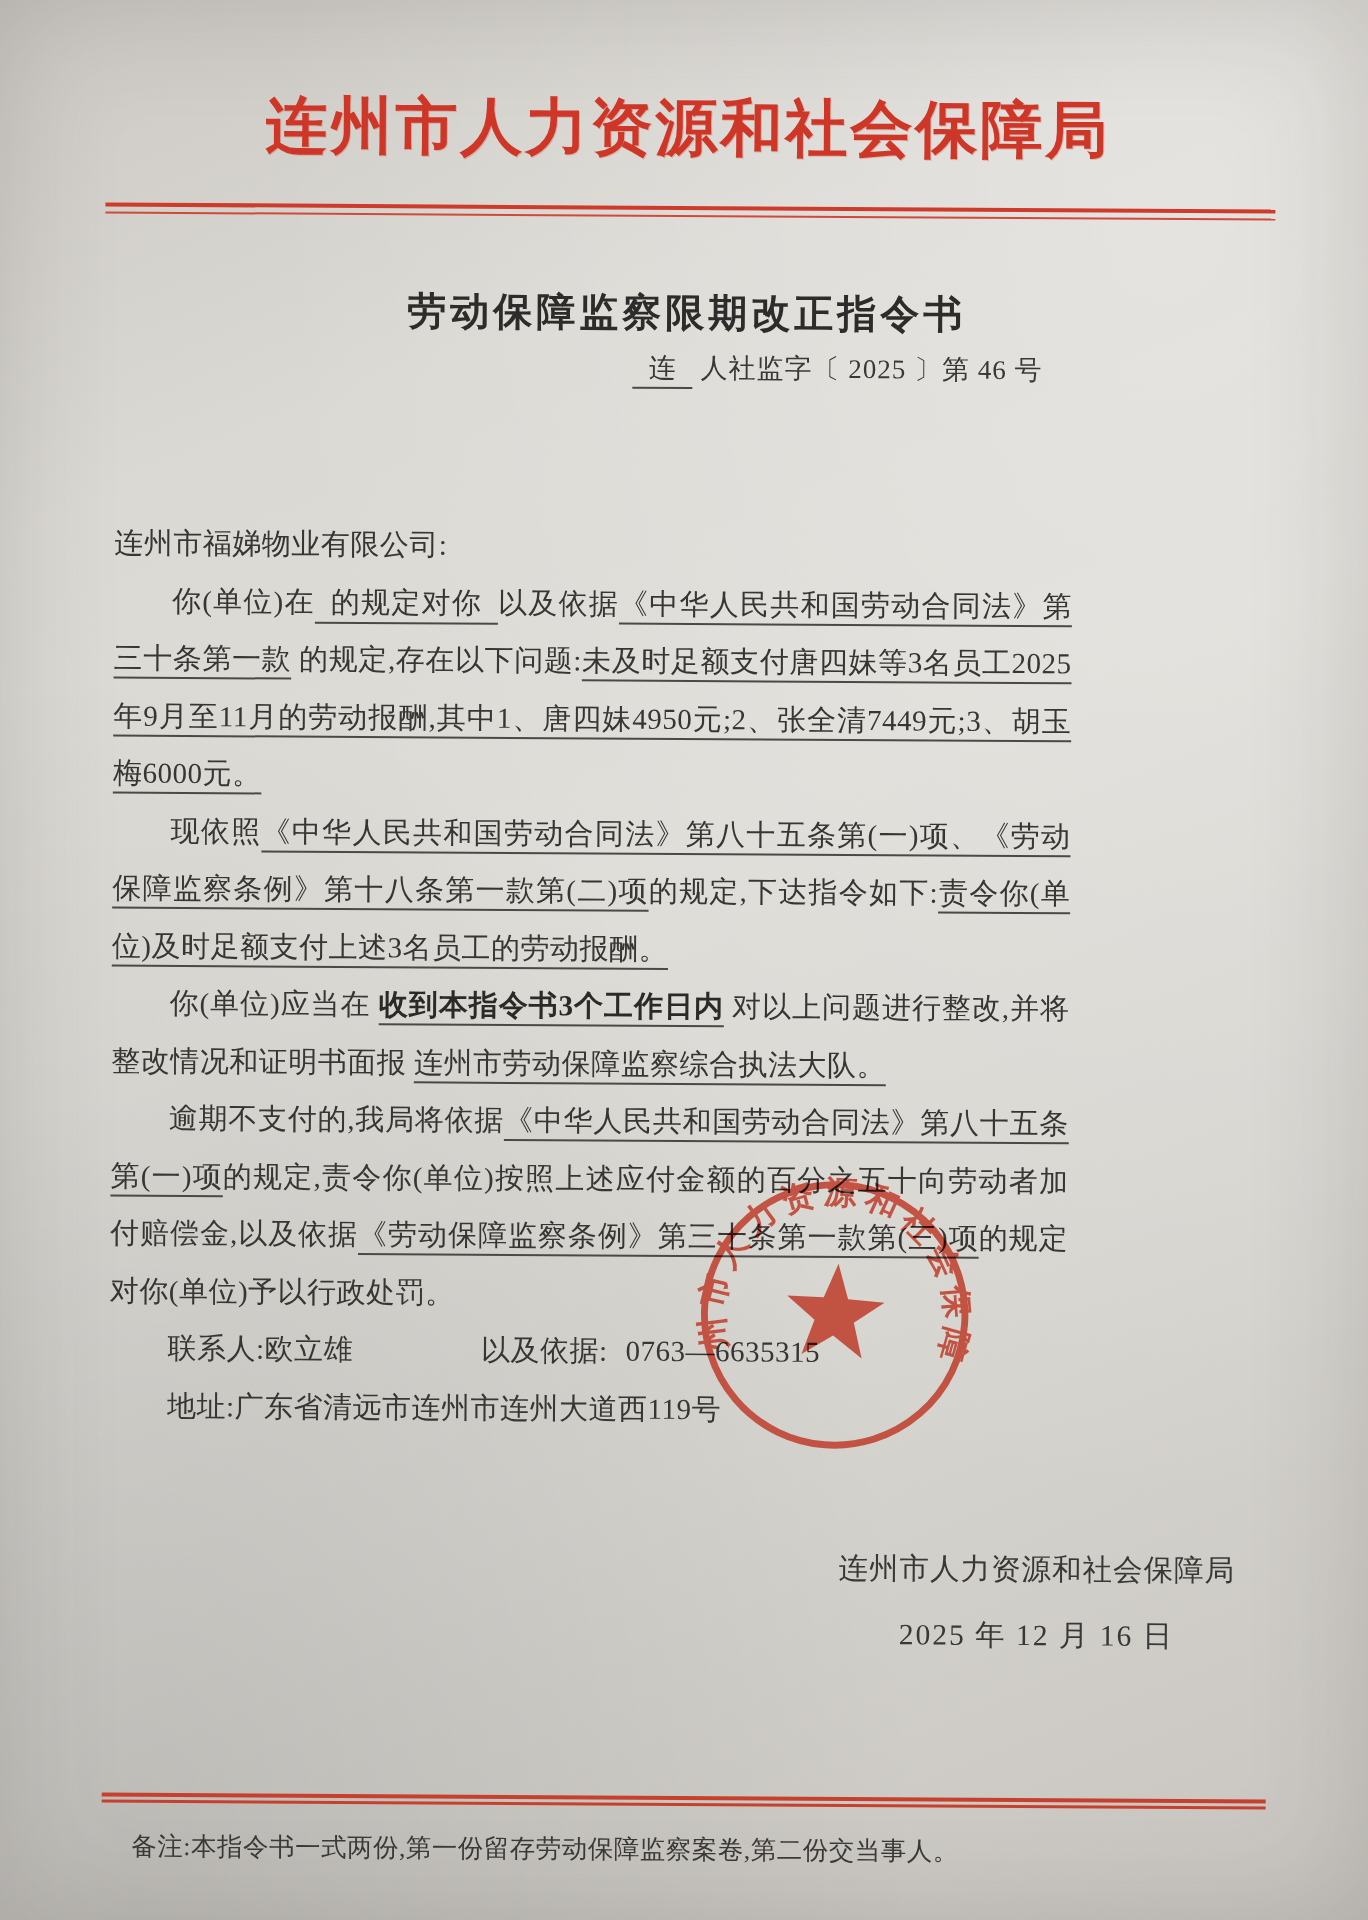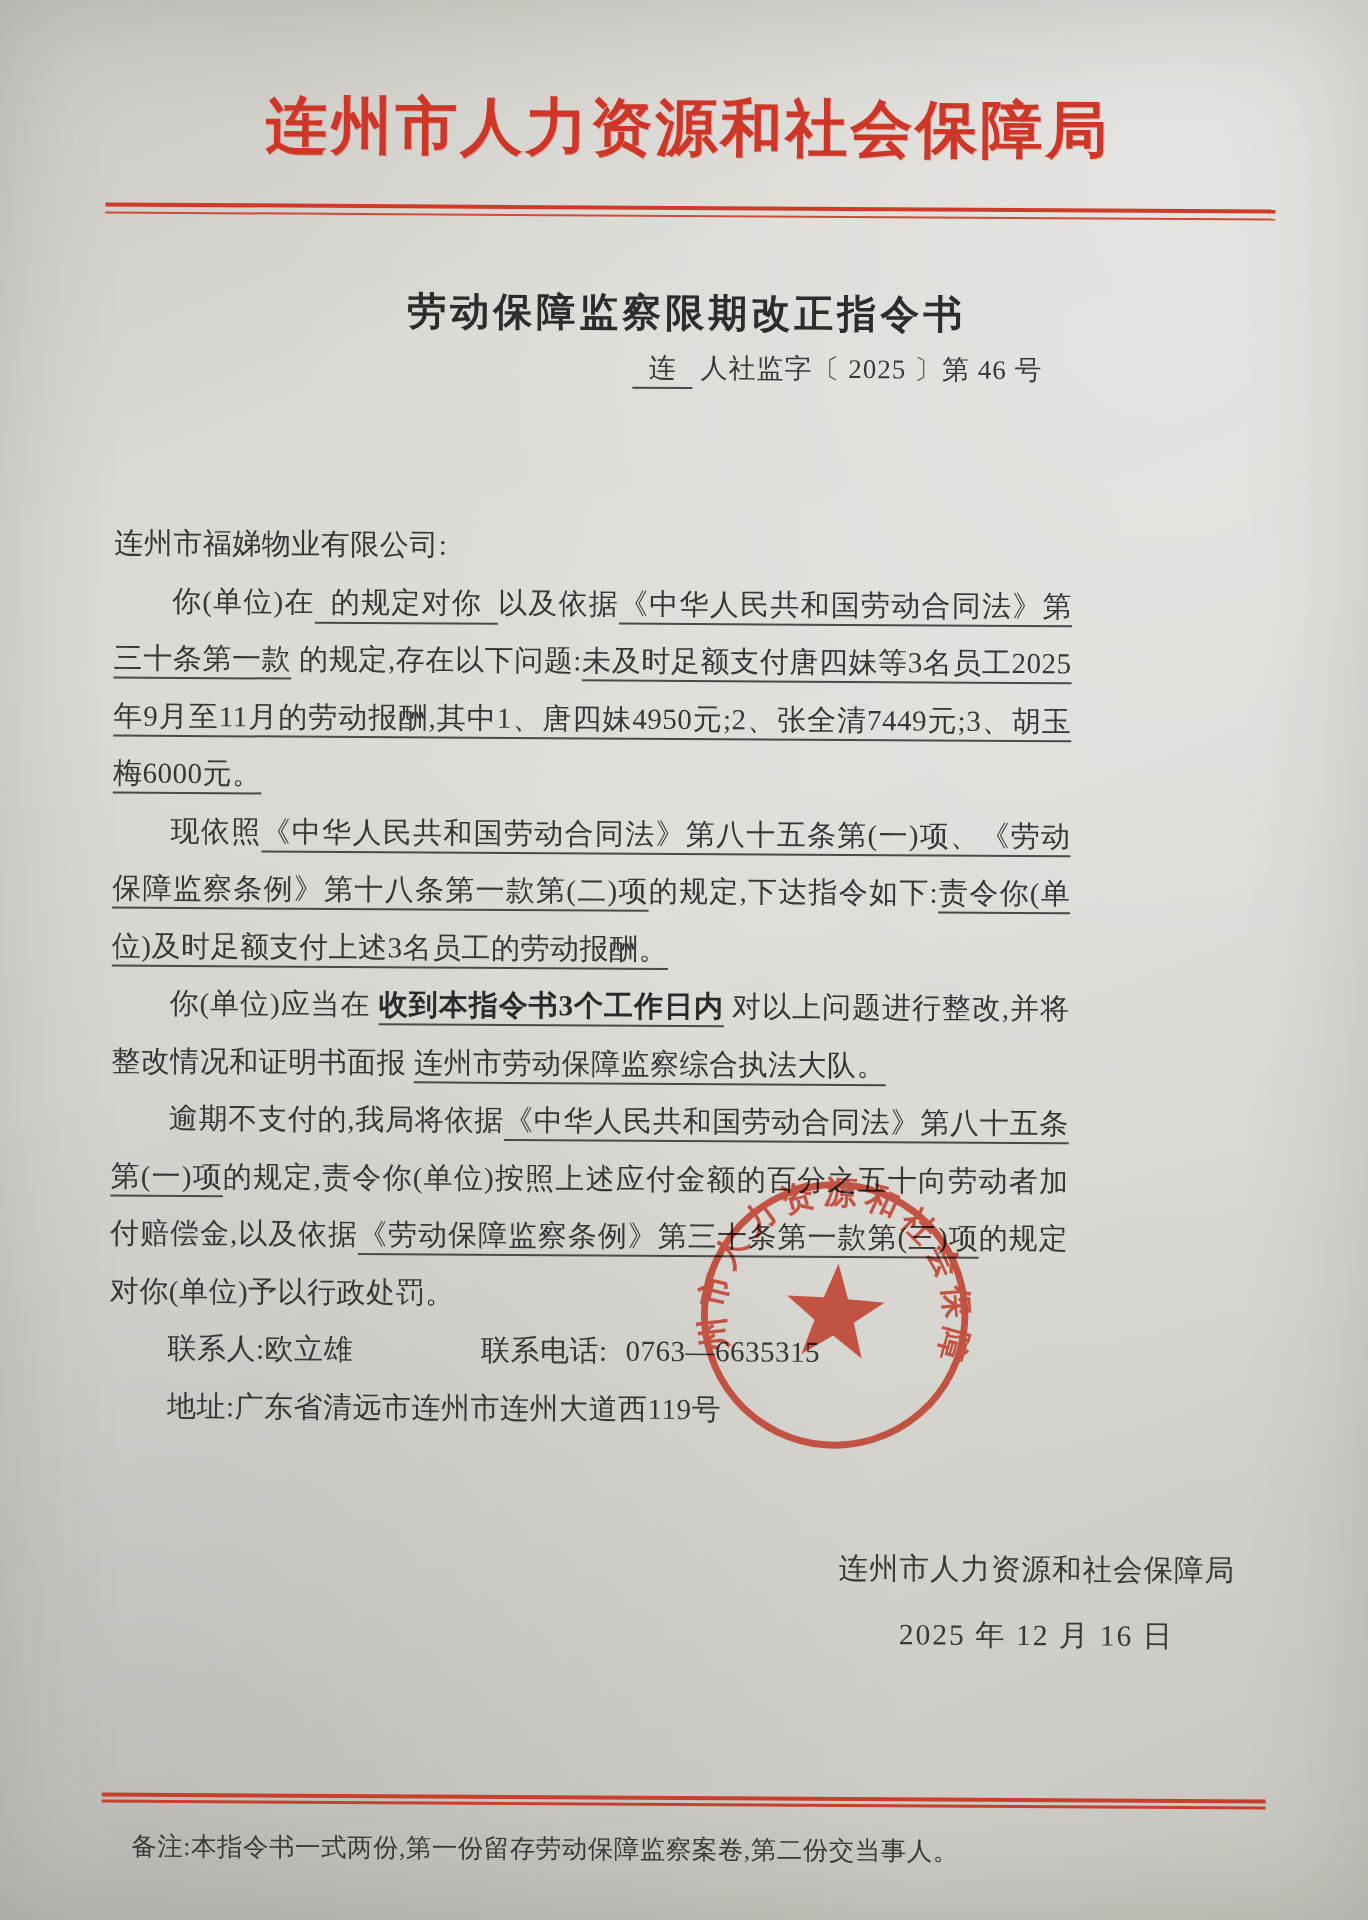--- a/index.html
+++ b/index.html
@@ -114,21 +114,21 @@
       <p class="salutation">连州市福娣物业有限公司:</p>
 
       <p class="para"><span>你(单位)在</span><span class="ul-pad">的规定对你</span><span>以及依据</span><span class="ul">《中华人民共和国劳动合同法》第三十条第一款</span><span> 的规定,存在以下问题:</span><span class="ul">未及时足额支付唐四妹等3名员工2025年9月至11月的劳动报酬,其中1、唐四妹4950元;2、张全清7449元;3、胡玉梅6000元。</span></p>
 
       <p class="para"><span>现依照</span><span class="ul">《中华人民共和国劳动合同法》第八十五条第(一)项、《劳动保障监察条例》第十八条第一款第(二)项</span><span>的规定,下达指令如下:</span><span class="ul">责令你(单位)及时足额支付上述3名员工的劳动报酬。</span></p>
 
       <p class="para"><span>你(单位)应当在 </span><span class="ul bold">收到本指令书3个工作日内</span><span> 对以上问题进行整改,并将整改情况和证明书面报 </span><span class="ul">连州市劳动保障监察综合执法大队。</span></p>
 
       <p class="para"><span>逾期不支付的,我局将依据</span><span class="ul">《中华人民共和国劳动合同法》第八十五条第(一)项</span><span>的规定,责令你(单位)按照上述应付金额的百分之五十向劳动者加付赔偿金,以及依据</span><span class="ul">《劳动保障监察条例》第三十条第一款第(三)项</span><span>的规定对你(单位)予以行政处罚。</span></p>
 
-      <p class="contact-line"><span>联系人:</span><span>欧立雄</span><span class="phone-part">联系电话:</span><span class="phone-num">0763—6635315</span></p>
+      <p class="contact-line"><span>联系人:</span><span>欧立雄</span><span class="phone-part">以及依据:</span><span class="phone-num">0763—6635315</span></p>
 
       <p class="addr-line">地址:广东省清远市连州市连州大道西119号</p>
     </div>
 
     <div class="signature">
       <div class="sig-bureau">连州市人力资源和社会保障局</div>
       <div class="sig-date">2025 年 12 月 16 日</div>
     </div>
 
     <svg class="stamp" viewBox="0 0 300 300" aria-hidden="true">

